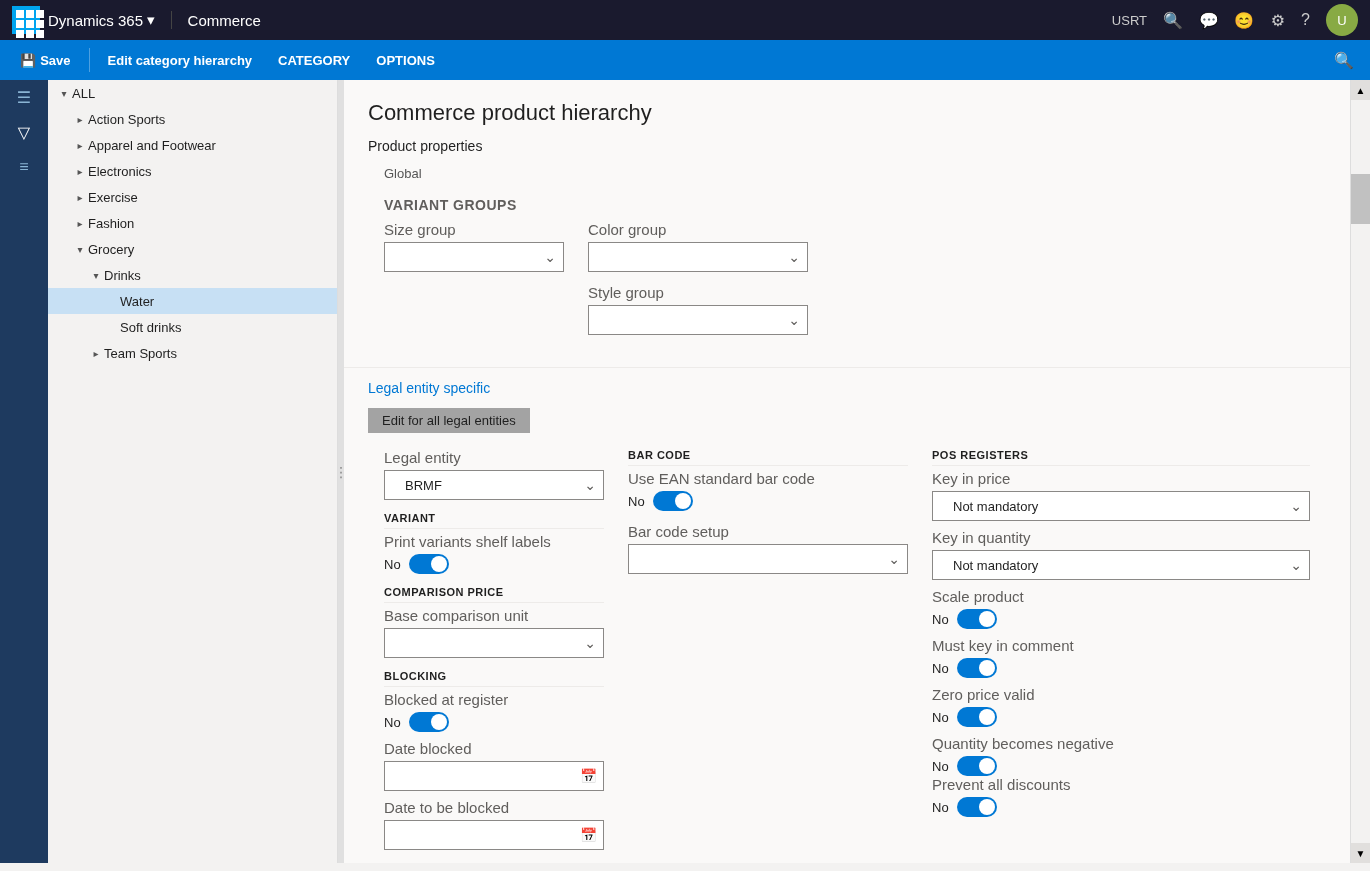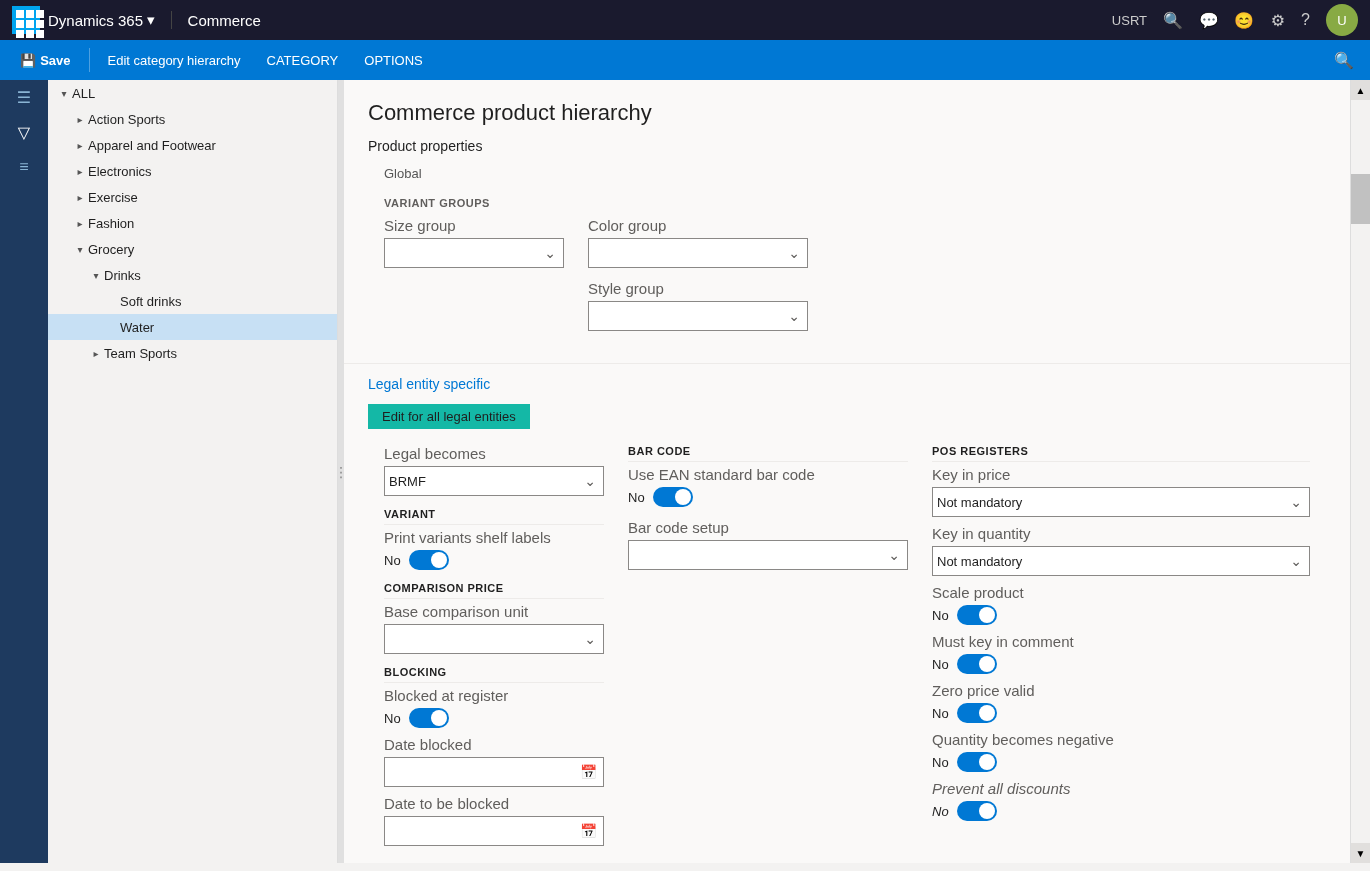--- a/index.html
+++ b/index.html
@@ -51,20 +51,21 @@
       padding: 0 8px;
       color: white;
       gap: 2px;
     }
     .cmd-btn {
       display: flex; align-items: center; gap: 4px;
       padding: 4px 12px; font-size: 13px; color: white;
       cursor: pointer; height: 100%;
       border: none; background: transparent;
       white-space: nowrap;
+      font-weight: bold;
     }
     .cmd-btn.save { font-weight: 600; }
     .cmd-sep { width: 1px; background: rgba(255,255,255,0.3); height: 24px; margin: 0 4px; }
     .cmd-search { margin-left: auto; color: white; font-size: 16px; cursor: pointer; padding: 4px 8px; }
 
     
     .main-layout {
       display: flex;
       height: calc(871px - 88px);
     }
@@ -135,34 +136,34 @@
     }
     .subsection-title {
       font-size: 13px;
       color: #555;
       margin-bottom: 16px;
       padding-left: 16px;
     }
 
     .field-group { display: flex; flex-direction: column; gap: 4px; }
     .field-label {
-      font-size: 11px;
+      font-size: 14px;
       color: #605e5c;
       text-transform: uppercase;
       letter-spacing: 0.5px;
       font-weight: 600;
     }
     .field-sublabel {
       font-size: 15px;
       color: #605e5c;
     }
 
     select, input[type="text"] {
       border: 1px solid #8a8886;
-      padding: 4px 4px;
+      padding: 4px 20px;
       font-size: 13px;
       background: white;
       color: #1f1f1f;
       height: 30px;
       width: 100%;
       appearance: none;
       -webkit-appearance: none;
       cursor: pointer;
     }
     .select-wrapper {
@@ -208,21 +209,21 @@
     .legal-entity-section {
       padding: 0 24px 20px;
     }
     .legal-section-header {
       font-size: 14px;
       color: #0078d4;
       margin-bottom: 12px;
     }
 
     .edit-btn {
-      background: #14b8a6;
+      background: #a3a3a3;
       border: none;
       padding: 5px 14px;
       font-size: 13px;
       cursor: pointer;
       color: #1f1f1f;
       margin-bottom: 16px;
     }
 
     .three-col {
       display: grid;
@@ -357,27 +358,27 @@
       <span class="tree-label">Fashion</span>
     </div>
     <div class="tree-item indent-1">
       <span class="tree-toggle">▾</span>
       <span class="tree-label">Grocery</span>
     </div>
     <div class="tree-item indent-2">
       <span class="tree-toggle">▾</span>
       <span class="tree-label">Drinks</span>
     </div>
+    <div class="tree-item indent-3 selected">
+      <span class="tree-toggle" style="visibility:hidden;"></span>
+      <span class="tree-label">Water</span>
+    </div>
     <div class="tree-item indent-3">
       <span class="tree-toggle" style="visibility:hidden;"></span>
       <span class="tree-label">Soft drinks</span>
-    </div>
-    <div class="tree-item indent-3 selected">
-      <span class="tree-toggle" style="visibility:hidden;"></span>
-      <span class="tree-label">Water</span>
     </div>
     <div class="tree-item indent-2">
       <span class="tree-toggle">▸</span>
       <span class="tree-label">Team Sports</span>
     </div>
   </div>
 
   <div class="resize-handle"></div>
 
   <div class="content-area">
@@ -421,21 +422,21 @@
     <div class="legal-entity-section">
       <div class="legal-section-header">Legal entity specific</div>
       <button class="edit-btn">Edit for all legal entities</button>
 
       
       <div class="three-col">
 
         <div class="col-section">
 
           <div class="field-group">
-            <label class="field-sublabel">Legal becomes</label>
+            <label class="field-sublabel">Legal entity</label>
             <div class="select-wrapper">
               <select><option>BRMF</option></select>
             </div>
           </div>
 
           <div>
             <div class="section-header-label">VARIANT</div>
             <div class="field-group">
               <label class="field-sublabel">Print variants shelf labels</label>
               <div class="toggle-row">
@@ -543,21 +544,21 @@
             </div>
 
             <div class="field-group" style="margin-top:8px;">
               <label class="field-sublabel">Quantity becomes negative</label>
               <div class="toggle-row">
                 <span class="toggle-label">No</span>
                 <div class="toggle off"></div>
               </div>
             </div>
 
-            <div class="field-group" style="margin-top:8px;font-style:italic;">
+            <div class="field-group" style="">
               <label class="field-sublabel">Prevent all discounts</label>
               <div class="toggle-row">
                 <span class="toggle-label">No</span>
                 <div class="toggle off"></div>
               </div>
             </div>
           </div>
         </div>
       </div>
     </div>

